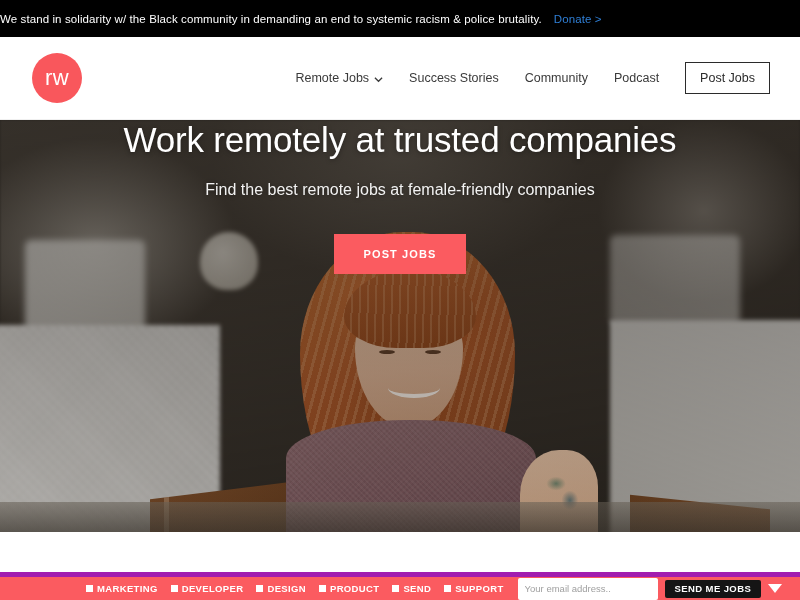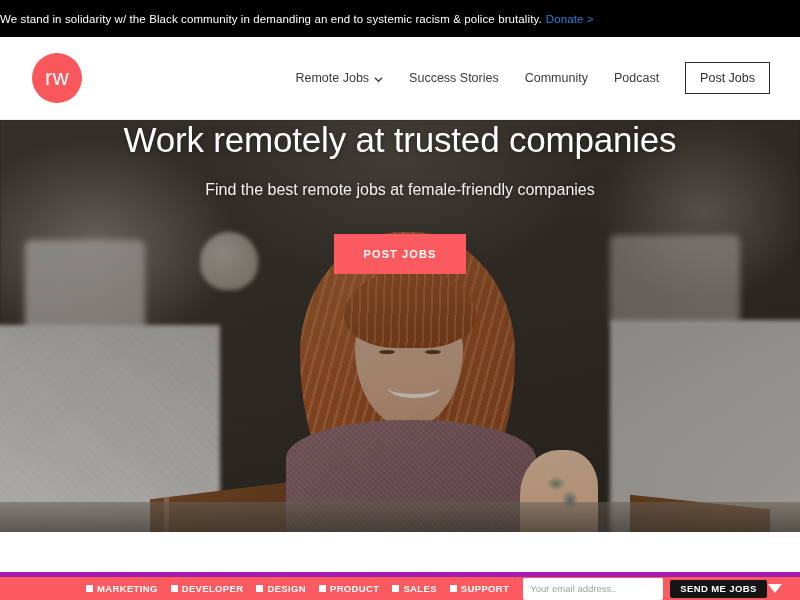--- a/index.html
+++ b/index.html
@@ -10,21 +10,21 @@
     background:#ffffff;
   }
   #page { position:relative; width:800px; height:600px; overflow:hidden; }
 
   
   .banner {
     height:37px; background:#000000; color:#ffffff;
     display:flex; align-items:center; 
     font-size:11.5px; letter-spacing:.1px;
   }
-  .banner-link { color:#2f7fd6; text-decoration:none; margin-left:4px; }
+  .banner-link { color:#2f7fd6; text-decoration:none; margin-left:12px; }
 
   
   .header {
     height:83px; background:#ffffff;
     display:flex; align-items:center;
     padding:0 30px 0 32px;
     border-bottom:1px solid #f0f0f0;
   }
   .logo {
     width:50px; height:50px; border-radius:50%;
@@ -326,21 +326,21 @@
       <div class="cat">
         <span class="cat-box"></span>
         <span class="cat-label">DESIGN</span>
       </div>
       <div class="cat">
         <span class="cat-box"></span>
         <span class="cat-label">PRODUCT</span>
       </div>
       <div class="cat">
         <span class="cat-box"></span>
-        <span class="cat-label">SALES</span>
+        <span class="cat-label">SEND</span>
       </div>
       <div class="cat">
         <span class="cat-box"></span>
         <span class="cat-label">SUPPORT</span>
       </div>
     </div>
     <input class="email-input" type="text" placeholder="Your email address.." style="">
     <button class="send-btn">SEND ME JOBS</button>
     <div class="collapse"></div>
   </div>

